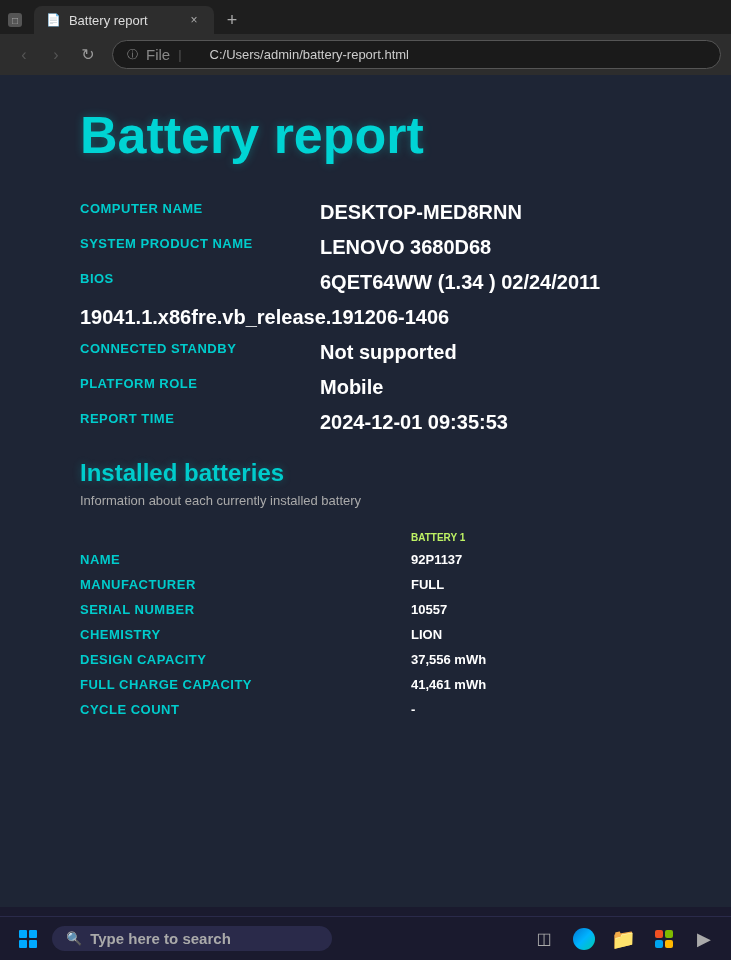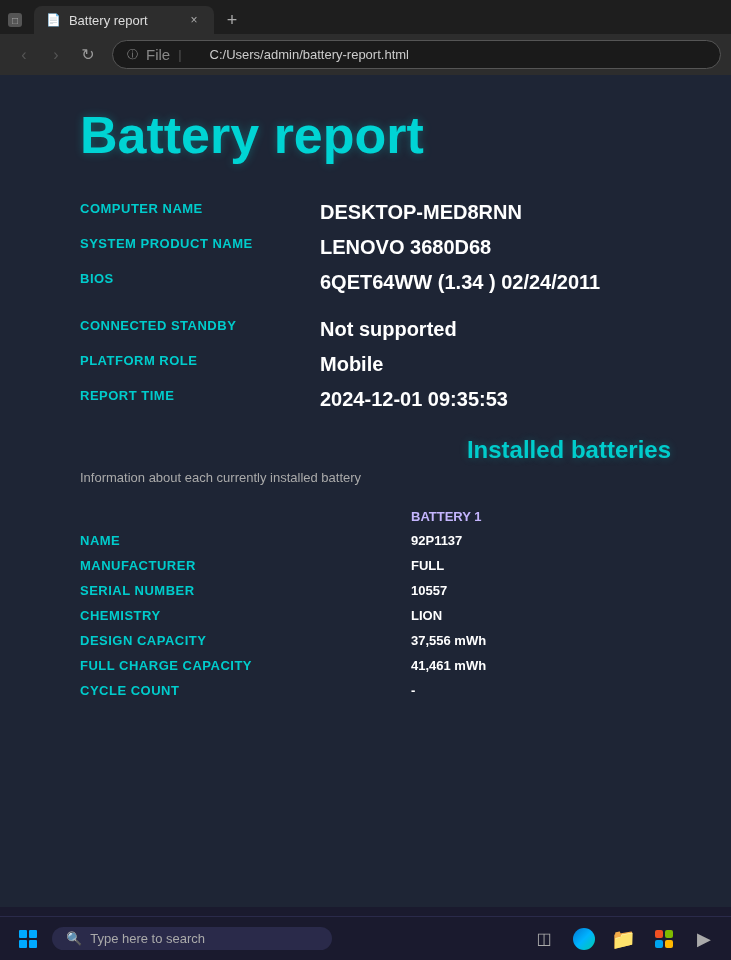--- a/index.html
+++ b/index.html
@@ -152,40 +152,39 @@
       font-weight: 700;
       color: #ffffff;
     }
 
     .section-title {
       font-size: 24px;
       font-weight: bold;
       color: #00cccc;
       margin-bottom: 6px;
       text-shadow: 0 0 8px rgba(0, 204, 204, 0.3);
-      text-align: right;
     }
     .section-desc {
       font-size: 13px;
       color: #aaaaaa;
       margin-bottom: 20px;
     }
 
     .battery-table {
       width: 100%;
     }
     .battery-header-row {
       display: flex;
       justify-content: flex-end;
       padding: 4px 0;
     }
     .battery-col-header {
-      font-size: 13px;
+      font-size: 10px;
       font-weight: 700;
-      color: #c4b5fd;
+      color: #bef264;
       width: 260px;
       text-align: left;
     }
     .battery-data-row {
       display: flex;
       padding: 5px 0;
     }
     .battery-field-label {
       font-size: 13px;
       font-weight: 700;
@@ -242,21 +241,22 @@
       padding: 4px 14px;
       gap: 8px;
       width: 280px;
     }
     .search-icon-tb {
       color: #888;
       font-size: 13px;
     }
     .search-text-tb {
       color: #aaa;
-      font-size: 13px;
+      font-size: 15px;
+      font-weight: bold;
     }
     .taskbar-icons {
       display: flex;
       align-items: center;
       gap: 2px;
       margin-left: auto;
     }
     .taskbar-icon {
       width: 38px;
       height: 36px;
@@ -352,20 +352,21 @@
     </div>
       <div class="info-row">
       <span class="info-label">SYSTEM PRODUCT NAME</span>
       <span class="info-value">LENOVO 3680D68</span>
     </div>
       <div class="info-row">
       <span class="info-label">BIOS</span>
       <span class="info-value">6QET64WW (1.34 ) 02/24/2011</span>
     </div>
       <div class="info-row">
+      <span class="info-value">19041.1.x86fre.vb_release.191206-1406</span>
     </div>
       <div class="info-row">
       <span class="info-label">CONNECTED STANDBY</span>
       <span class="info-value">Not supported</span>
     </div>
       <div class="info-row">
       <span class="info-label">PLATFORM ROLE</span>
       <span class="info-value">Mobile</span>
     </div>
       <div class="info-row">

